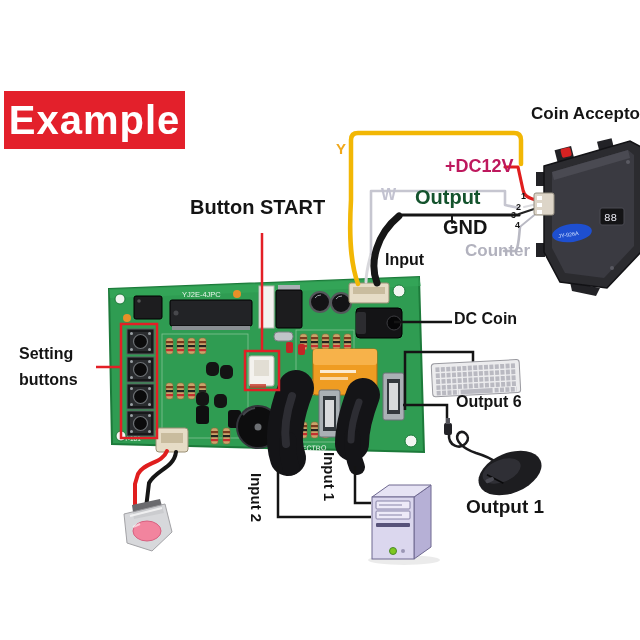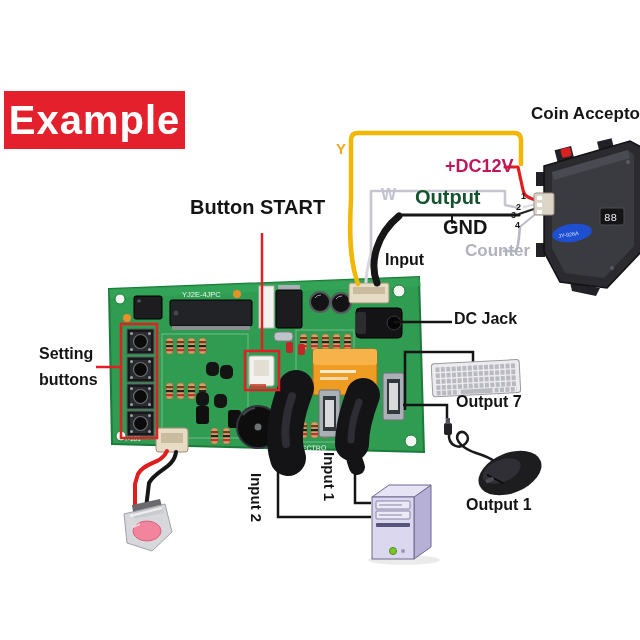--- a/index.html
+++ b/index.html
@@ -15,23 +15,23 @@
   #coin-title{left:531px;top:104px;font-size:17px;}
   #y-label{left:336px;top:140px;font-size:15px;color:#f0a81c;}
   #dc12v-label{left:445px;top:156px;font-size:18px;color:#be185d;}
   #w-label{left:381px;top:186px;font-size:16px;color:#c2c2d0;}
   #output-label{left:415px;top:186px;font-size:20px;color:#14532d;}
   #gnd-label{left:443px;top:216px;font-size:20px;}
   #counter-label{left:445px;top:241px;font-size:17px;color:#b2b2be;margin-left:20px;}
   #black-label{left:385px;top:251px;font-size:16px;}
   #btn-start-label{left:190px;top:196px;font-size:20px;line-height:23px;}
   #dc-jack-label{left:454px;top:310px;font-size:16px;}
-  #setting-label{left:19px;top:341px;font-size:16px;line-height:26px;margin-left:20px;}
+  #setting-label{left:19px;top:341px;font-size:16px;line-height:26px;}
   #output2-label{left:456px;top:393px;font-size:16px;}
-  #output1-label{left:466px;top:496px;font-size:16px;}
+  #output1-label{left:466px;top:496px;font-size:19px;}
   #input1-label{left:321px;top:452px;font-size:15px;height:60px;}
   #input2-label{left:248px;top:473px;font-size:15px;height:62px;}
   #pin1{left:521px;top:191px;} #pin2{left:516px;top:202px;}
   #pin3{left:511px;top:210px;} #pin4{left:515px;top:220px;}
 </style>
 </head>
 <body>
 
 <div id="scene">
 
@@ -316,28 +316,28 @@
 <div class="lbl" id="w-label">W</div>
 <div class="lbl" id="output-label">Output</div>
 <div class="lbl" id="gnd-label">GND</div>
 <div class="lbl" id="counter-label">Counter</div>
 <div class="lbl" id="black-label">Input</div>
 
 <div class="lbl" id="btn-start-label">
   <div>Button START</div>
 </div>
 
-<div class="lbl" id="dc-jack-label">DC Jack</div>
+<div class="lbl" id="dc-jack-label">DC Coin</div>
 
 <div class="lbl" id="setting-label">
   <div>Setting</div>
   <div>buttons</div>
 </div>
 
-<div class="lbl" id="output2-label">Output 7</div>
+<div class="lbl" id="output2-label">Output 6</div>
 <div class="lbl" id="output1-label">Output 1</div>
 <div class="lbl vert" id="input1-label">Input 1</div>
 <div class="lbl vert" id="input2-label">Input 2</div>
 
 <div class="pin" id="pin1">1</div>
 <div class="pin" id="pin2">2</div>
 <div class="pin" id="pin3">3</div>
 <div class="pin" id="pin4">4</div>
 
 </div>

